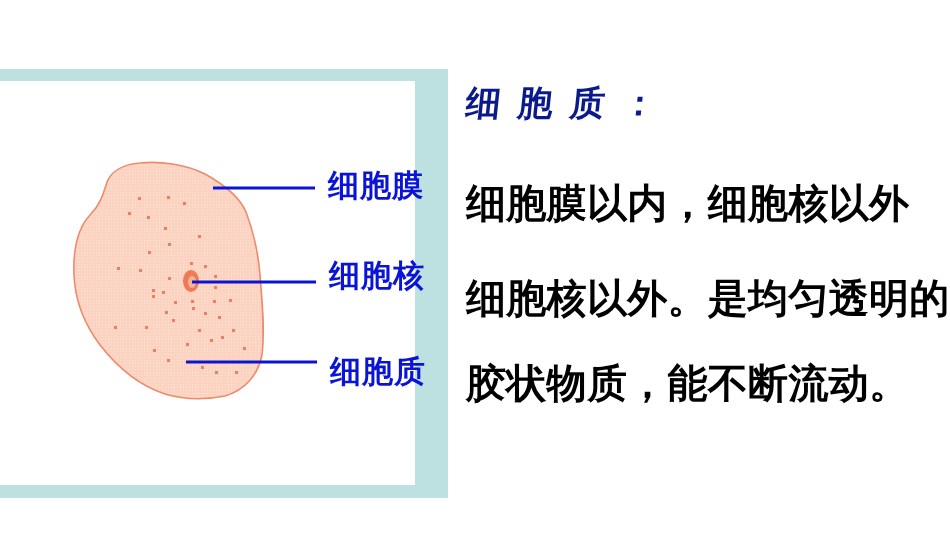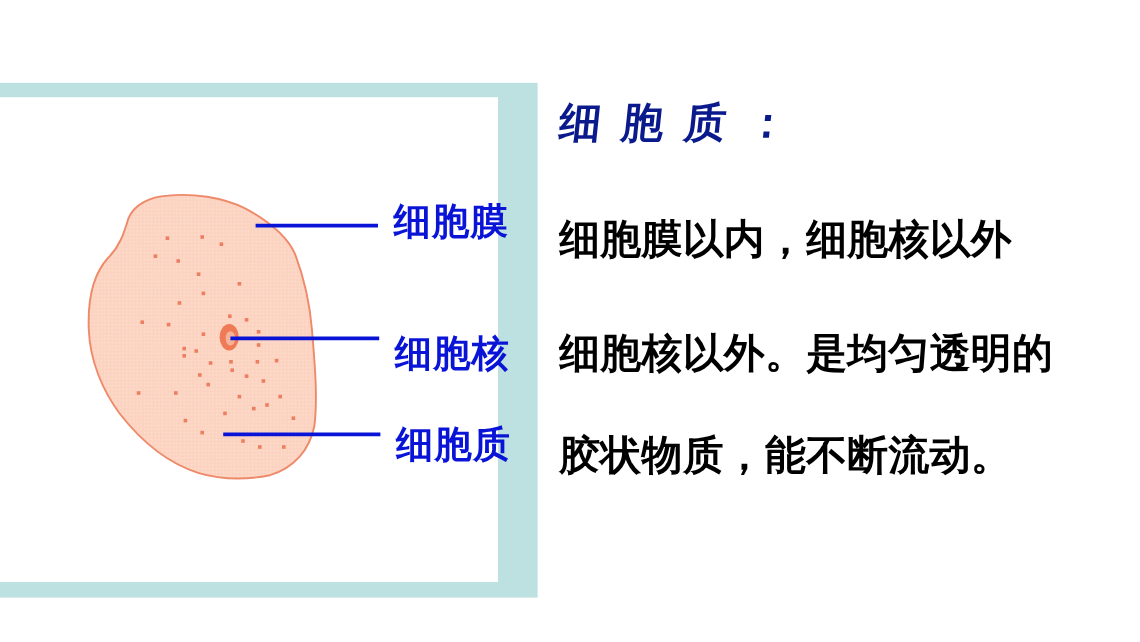--- a/index.html
+++ b/index.html
@@ -37,21 +37,21 @@
       color: #0a1a8c;
       letter-spacing: 17px;
       white-space: nowrap;
       line-height: 1;
       transform: skewX(-6deg);
     }
     .body-line {
       position: absolute; left: 466px;
       font-family: "DejaVu Sans", sans-serif;
       font-weight: bold;
-      font-size: 34px;
+      font-size: 40px;
       color: #000000;
       white-space: nowrap;
       line-height: 1;
       letter-spacing: 0.3px;
     }
   </style>
 </head>
 <body>
 
 <div class="frame">
@@ -117,20 +117,20 @@
   <g>
     <ellipse cx="191" cy="281" rx="8" ry="11" fill="#ef7a55"></ellipse>
     <ellipse cx="192" cy="282" rx="4" ry="6" fill="#f6b39a"></ellipse>
   </g>
   <line x1="213" y1="188" x2="315" y2="188" stroke="#0a14d6" stroke-width="3"></line>
   <line x1="192" y1="282" x2="316" y2="282" stroke="#0a14d6" stroke-width="3"></line>
   <line x1="186" y1="362" x2="317" y2="362" stroke="#0a14d6" stroke-width="3"></line>
 </svg>
 
 <div class="label" style="left:328px; top:170px;">细胞膜</div>
-<div class="label" style="left:329px; top:280px;">细胞核</div>
+<div class="label" style="left:329px; top:260px;">细胞核</div>
 <div class="label" style="left:330px; top:356px;">细胞质</div>
 
 <div class="title">细胞质：</div>
 
 <div class="body-line" style="top:183px;">细胞膜以内，细胞核以外</div>
 <div class="body-line" style="top:278px;">细胞核以外。是均匀透明的</div>
 <div class="body-line" style="top:363px;">胶状物质，能不断流动。</div>
 
 </body></html>

